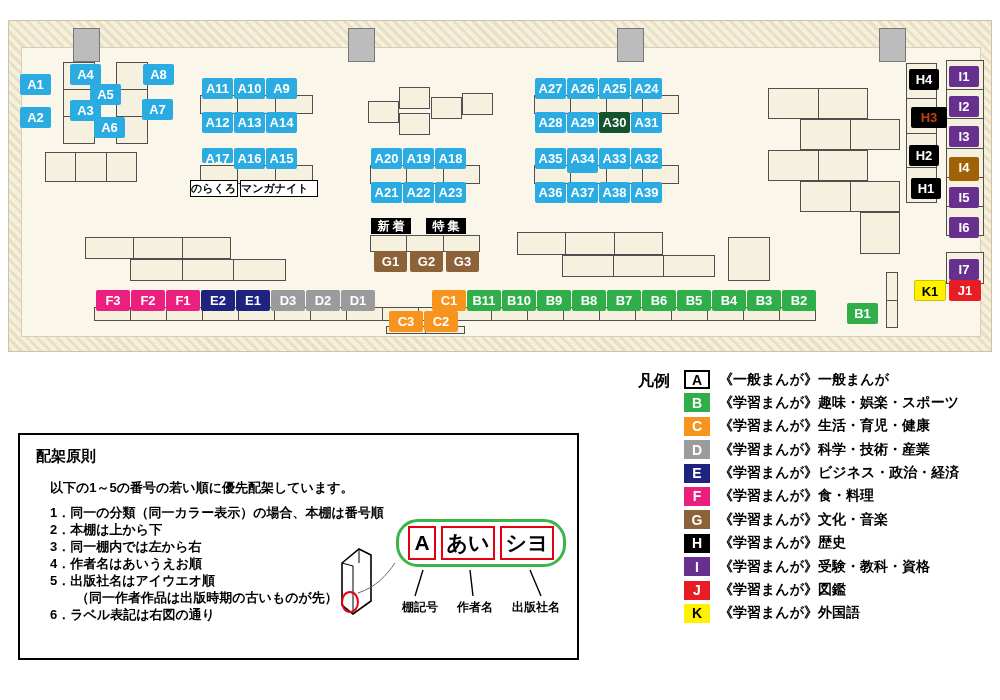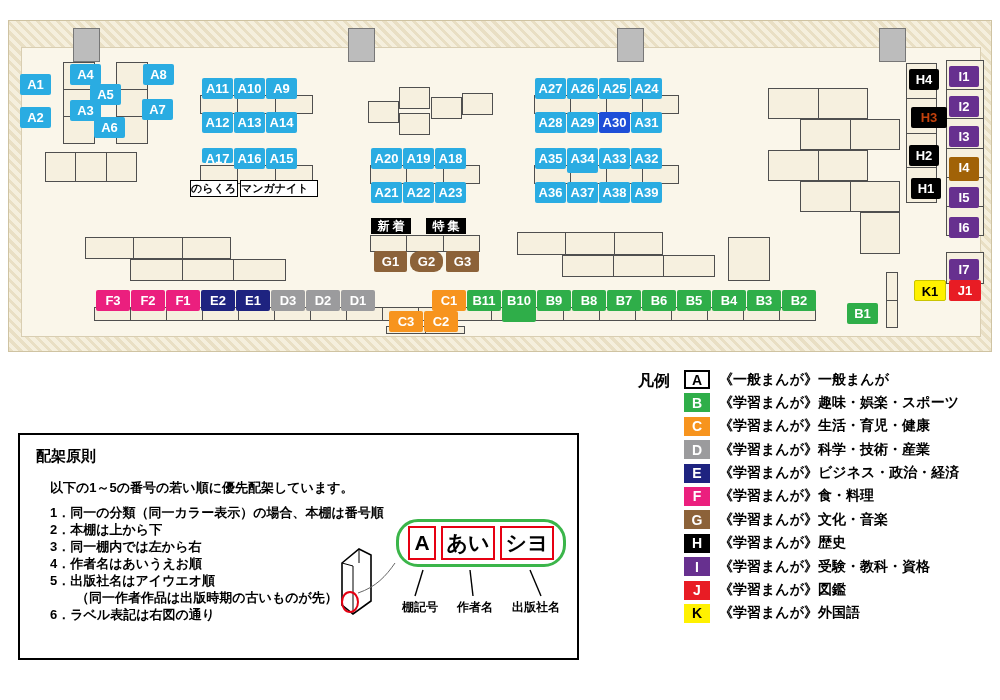--- a/index.html
+++ b/index.html
@@ -231,44 +231,44 @@
       <div class="abs map-label" style="left: 435px; top: 148px; width: 31px; height: 21px; background: rgb(42, 172, 226); color: rgb(255, 255, 255);">A18</div>
       <div class="abs map-label" style="left: 371px; top: 182px; width: 31px; height: 21px; background: rgb(42, 172, 226); color: rgb(255, 255, 255);">A21</div>
       <div class="abs map-label" style="left: 403px; top: 182px; width: 31px; height: 21px; background: rgb(42, 172, 226); color: rgb(255, 255, 255);">A22</div>
       <div class="abs map-label" style="left: 435px; top: 182px; width: 31px; height: 21px; background: rgb(42, 172, 226); color: rgb(255, 255, 255);">A23</div>
       <div class="abs map-label" style="left: 535px; top: 78px; width: 31px; height: 21px; background: rgb(42, 172, 226); color: rgb(255, 255, 255);">A27</div>
       <div class="abs map-label" style="left: 567px; top: 78px; width: 31px; height: 21px; background: rgb(42, 172, 226); color: rgb(255, 255, 255);">A26</div>
       <div class="abs map-label" style="left: 599px; top: 78px; width: 31px; height: 21px; background: rgb(42, 172, 226); color: rgb(255, 255, 255);">A25</div>
       <div class="abs map-label" style="left: 631px; top: 78px; width: 31px; height: 21px; background: rgb(42, 172, 226); color: rgb(255, 255, 255);">A24</div>
       <div class="abs map-label" style="left: 535px; top: 112px; width: 31px; height: 21px; background: rgb(42, 172, 226); color: rgb(255, 255, 255);">A28</div>
       <div class="abs map-label" style="left: 567px; top: 112px; width: 31px; height: 21px; background: rgb(42, 172, 226); color: rgb(255, 255, 255);">A29</div>
-      <div class="abs map-label" style="left: 599px; top: 112px; width: 31px; height: 21px; background: #1d4ed8; color: rgb(255, 255, 255);">A30</div>
+      <div class="abs map-label" style="left: 599px; top: 112px; width: 31px; height: 21px; background: #14532d; color: rgb(255, 255, 255);">A30</div>
       <div class="abs map-label" style="left: 631px; top: 112px; width: 31px; height: 21px; background: rgb(42, 172, 226); color: rgb(255, 255, 255);">A31</div>
       <div class="abs map-label" style="left: 535px; top: 148px; width: 31px; height: 21px; background: rgb(42, 172, 226); color: rgb(255, 255, 255);">A35</div>
       <div class="abs map-label" style="left: 567px; top: 148px; width: 31px; height: 25px; background: rgb(42, 172, 226); color: rgb(255, 255, 255);">A34</div>
       <div class="abs map-label" style="left: 599px; top: 148px; width: 31px; height: 21px; background: rgb(42, 172, 226); color: rgb(255, 255, 255);">A33</div>
       <div class="abs map-label" style="left: 631px; top: 148px; width: 31px; height: 21px; background: rgb(42, 172, 226); color: rgb(255, 255, 255);">A32</div>
       <div class="abs map-label" style="left: 535px; top: 182px; width: 31px; height: 21px; background: rgb(42, 172, 226); color: rgb(255, 255, 255);">A36</div>
       <div class="abs map-label" style="left: 567px; top: 182px; width: 31px; height: 21px; background: rgb(42, 172, 226); color: rgb(255, 255, 255);">A37</div>
       <div class="abs map-label" style="left: 599px; top: 182px; width: 31px; height: 21px; background: rgb(42, 172, 226); color: rgb(255, 255, 255);">A38</div>
       <div class="abs map-label" style="left: 631px; top: 182px; width: 31px; height: 21px; background: rgb(42, 172, 226); color: rgb(255, 255, 255);">A39</div>
       <div class="abs map-label" style="left: 374px; top: 251px; width: 33px; height: 21px; background: rgb(140, 98, 57); color: rgb(255, 255, 255);">G1</div>
-      <div class="abs map-label" style="left: 410px; top: 251px; width: 33px; height: 21px; background: rgb(140, 98, 57); color: rgb(255, 255, 255); border-radius: 9px;">G2</div>
+      <div class="abs map-label" style="left: 410px; top: 251px; width: 33px; height: 21px; background: rgb(140, 98, 57); color: rgb(255, 255, 255);">G2</div>
       <div class="abs map-label" style="left: 446px; top: 251px; width: 33px; height: 21px; background: rgb(140, 98, 57); color: rgb(255, 255, 255);">G3</div>
       <div class="abs map-label" style="left: 96px; top: 290px; width: 34px; height: 21px; background: rgb(235, 31, 126); color: rgb(255, 255, 255);">F3</div>
       <div class="abs map-label" style="left: 131px; top: 290px; width: 34px; height: 21px; background: rgb(235, 31, 126); color: rgb(255, 255, 255);">F2</div>
       <div class="abs map-label" style="left: 166px; top: 290px; width: 34px; height: 21px; background: rgb(235, 31, 126); color: rgb(255, 255, 255);">F1</div>
       <div class="abs map-label" style="left: 201px; top: 290px; width: 34px; height: 21px; background: rgb(30, 35, 128); color: rgb(255, 255, 255);">E2</div>
       <div class="abs map-label" style="left: 236px; top: 290px; width: 34px; height: 21px; background: rgb(30, 35, 128); color: rgb(255, 255, 255);">E1</div>
       <div class="abs map-label" style="left: 271px; top: 290px; width: 34px; height: 21px; background: rgb(155, 155, 157); color: rgb(255, 255, 255);">D3</div>
       <div class="abs map-label" style="left: 306px; top: 290px; width: 34px; height: 21px; background: rgb(155, 155, 157); color: rgb(255, 255, 255);">D2</div>
       <div class="abs map-label" style="left: 341px; top: 290px; width: 34px; height: 21px; background: rgb(155, 155, 157); color: rgb(255, 255, 255);">D1</div>
       <div class="abs map-label" style="left: 432px; top: 290px; width: 34px; height: 21px; background: rgb(247, 148, 30); color: rgb(255, 255, 255);">C1</div>
       <div class="abs map-label" style="left: 467px; top: 290px; width: 34px; height: 21px; background: rgb(47, 174, 73); color: rgb(255, 255, 255);">B11</div>
-      <div class="abs map-label" style="left: 502px; top: 290px; width: 34px; height: 32px; background: rgb(47, 174, 73); color: rgb(255, 255, 255);">B10</div>
+      <div class="abs map-label" style="left: 502px; top: 290px; width: 34px; height: 21px; background: rgb(47, 174, 73); color: rgb(255, 255, 255);">B10</div>
       <div class="abs map-label" style="left: 537px; top: 290px; width: 34px; height: 21px; background: rgb(47, 174, 73); color: rgb(255, 255, 255);">B9</div>
       <div class="abs map-label" style="left: 572px; top: 290px; width: 34px; height: 21px; background: rgb(47, 174, 73); color: rgb(255, 255, 255);">B8</div>
       <div class="abs map-label" style="left: 607px; top: 290px; width: 34px; height: 21px; background: rgb(47, 174, 73); color: rgb(255, 255, 255);">B7</div>
       <div class="abs map-label" style="left: 642px; top: 290px; width: 34px; height: 21px; background: rgb(47, 174, 73); color: rgb(255, 255, 255);">B6</div>
       <div class="abs map-label" style="left: 677px; top: 290px; width: 34px; height: 21px; background: rgb(47, 174, 73); color: rgb(255, 255, 255);">B5</div>
       <div class="abs map-label" style="left: 712px; top: 290px; width: 34px; height: 21px; background: rgb(47, 174, 73); color: rgb(255, 255, 255);">B4</div>
       <div class="abs map-label" style="left: 747px; top: 290px; width: 34px; height: 21px; background: rgb(47, 174, 73); color: rgb(255, 255, 255);">B3</div>
       <div class="abs map-label" style="left: 782px; top: 290px; width: 34px; height: 21px; background: rgb(47, 174, 73); color: rgb(255, 255, 255);">B2</div>
       <div class="abs map-label" style="left: 389px; top: 311px; width: 34px; height: 21px; background: rgb(247, 148, 30); color: rgb(255, 255, 255);">C3</div>
       <div class="abs map-label" style="left: 424px; top: 311px; width: 34px; height: 21px; background: rgb(247, 148, 30); color: rgb(255, 255, 255);">C2</div>

